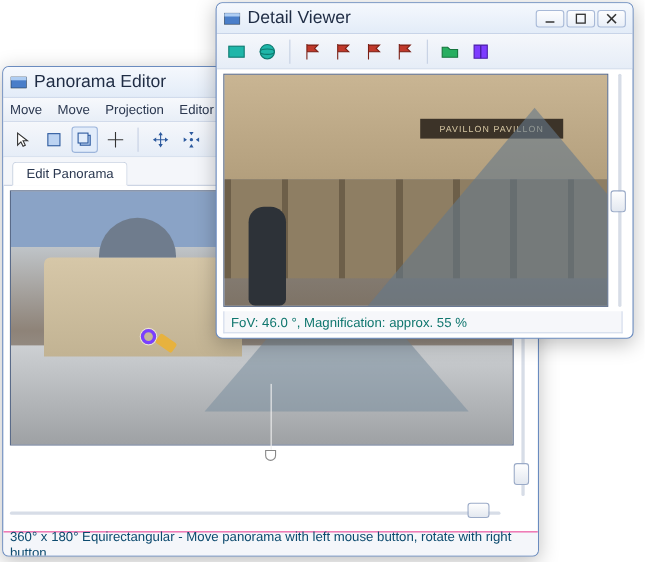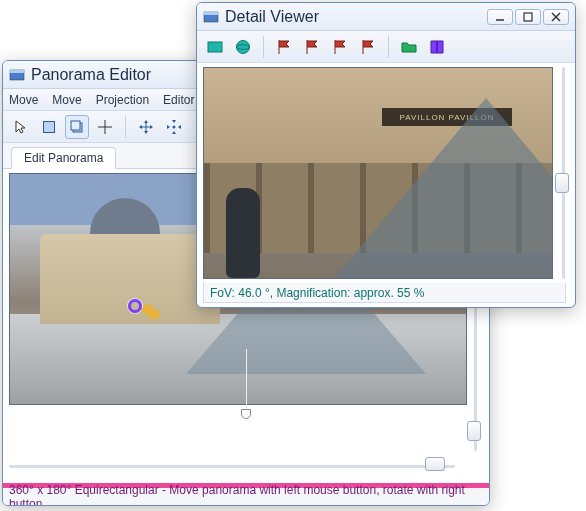--- a/index.html
+++ b/index.html
@@ -189,24 +189,24 @@
     position: absolute; left: 0; bottom: 10px;
     width: 14px; height: 20px;
     background: linear-gradient(#fefefe,#e3e8f0);
     border: 1px solid #9aaac7; border-radius: 3px;
   }
 
   .statusbar {
     position: absolute; left: 0; right: 0; bottom: 0;
     height: 22px;
     background: #f4f6fa;
-    border-top: 5px solid #ec4899;
+    border-top: 1px solid #ec4899;
     display: flex; align-items: center;
     padding: 0 6px;
-    color: #701a75;
+    color: #0c4a6e;
   }
 
   
   .detail-canvas {
     position: absolute;
     left: 6px; right: 22px; top: 4px; bottom: 28px;
     background: linear-gradient(#a3acb8, #7e7366);
     border: 1px solid #5a6b89;
     overflow: hidden;
   }

